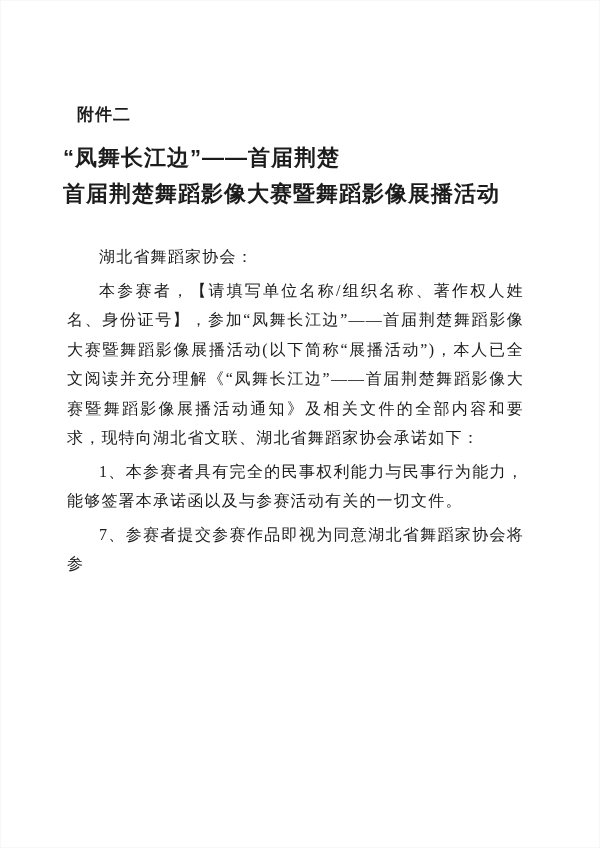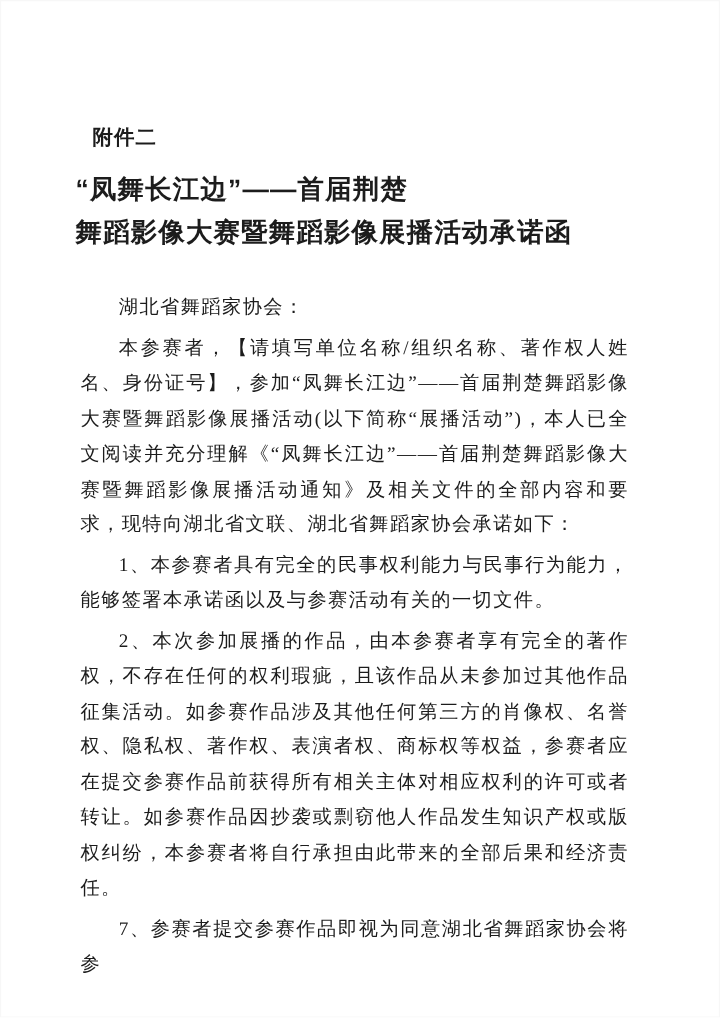--- a/index.html
+++ b/index.html
@@ -55,24 +55,23 @@
 </style>
 </head>
 <body>
 
 <div class="page">
 
   <div class="attachment-label">附件二</div>
 
   <div class="doc-title">
     <div>“凤舞长江边”——首届荆楚</div>
-    <div>舞蹈影像大赛暨舞蹈影像展播活动承诺函</div>
+    <div>首届荆楚舞蹈影像大赛暨舞蹈影像展播活动</div>
   </div>
 
   <div class="doc-body">
     <p class="para salutation">湖北省舞蹈家协会：</p>
     <p class="para">本参赛者，【请填写单位名称/组织名称、著作权人姓名、身份证号】，参加“凤舞长江边”——首届荆楚舞蹈影像大赛暨舞蹈影像展播活动(以下简称“展播活动”)，本人已全文阅读并充分理解《“凤舞长江边”——首届荆楚舞蹈影像大赛暨舞蹈影像展播活动通知》及相关文件的全部内容和要求，现特向湖北省文联、湖北省舞蹈家协会承诺如下：</p>
     <p class="para">1、本参赛者具有完全的民事权利能力与民事行为能力，能够签署本承诺函以及与参赛活动有关的一切文件。</p>
-    <p class="para">2、本次参加展播的作品，由本参赛者享有完全的著作权，不存在任何的权利瑕疵，且该作品从未参加过其他作品征集活动。如参赛作品涉及其他任何第三方的肖像权、名誉权、隐私权、著作权、表演者权、商标权等权益，参赛者应在提交参赛作品前获得所有相关主体对相应权利的许可或者转让。如参赛作品因抄袭或剽窃他人作品发生知识产权或版权纠纷，本参赛者将自行承担由此带来的全部后果和经济责任。</p>
     <p class="para">7、参赛者提交参赛作品即视为同意湖北省舞蹈家协会将参</p>
   </div>
 
 </div>
 
 </body></html>

